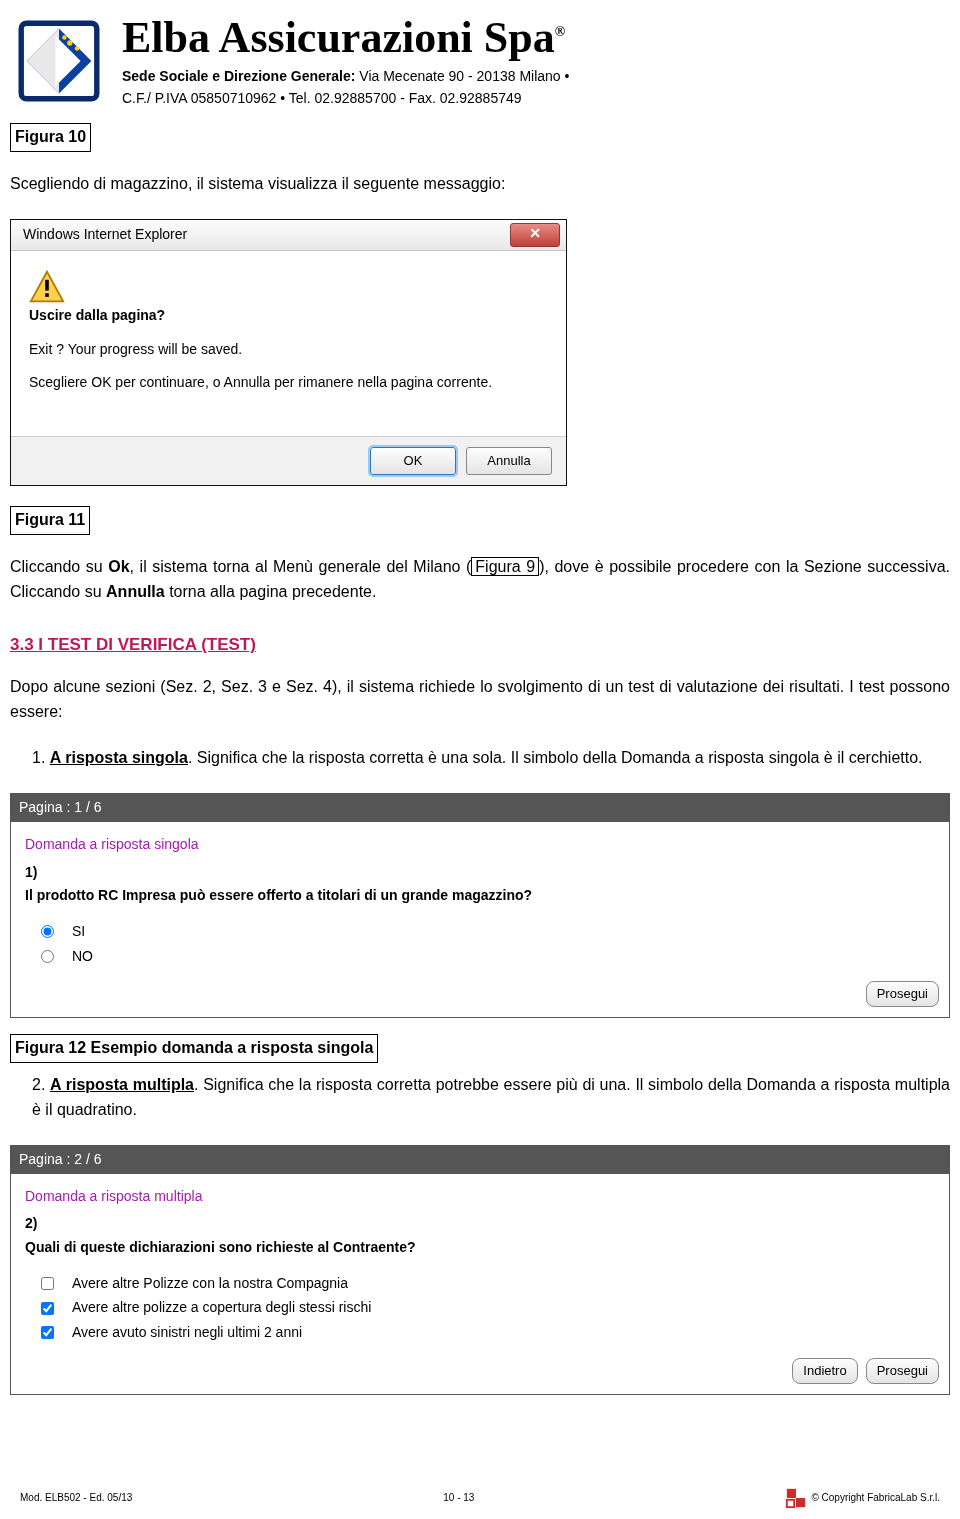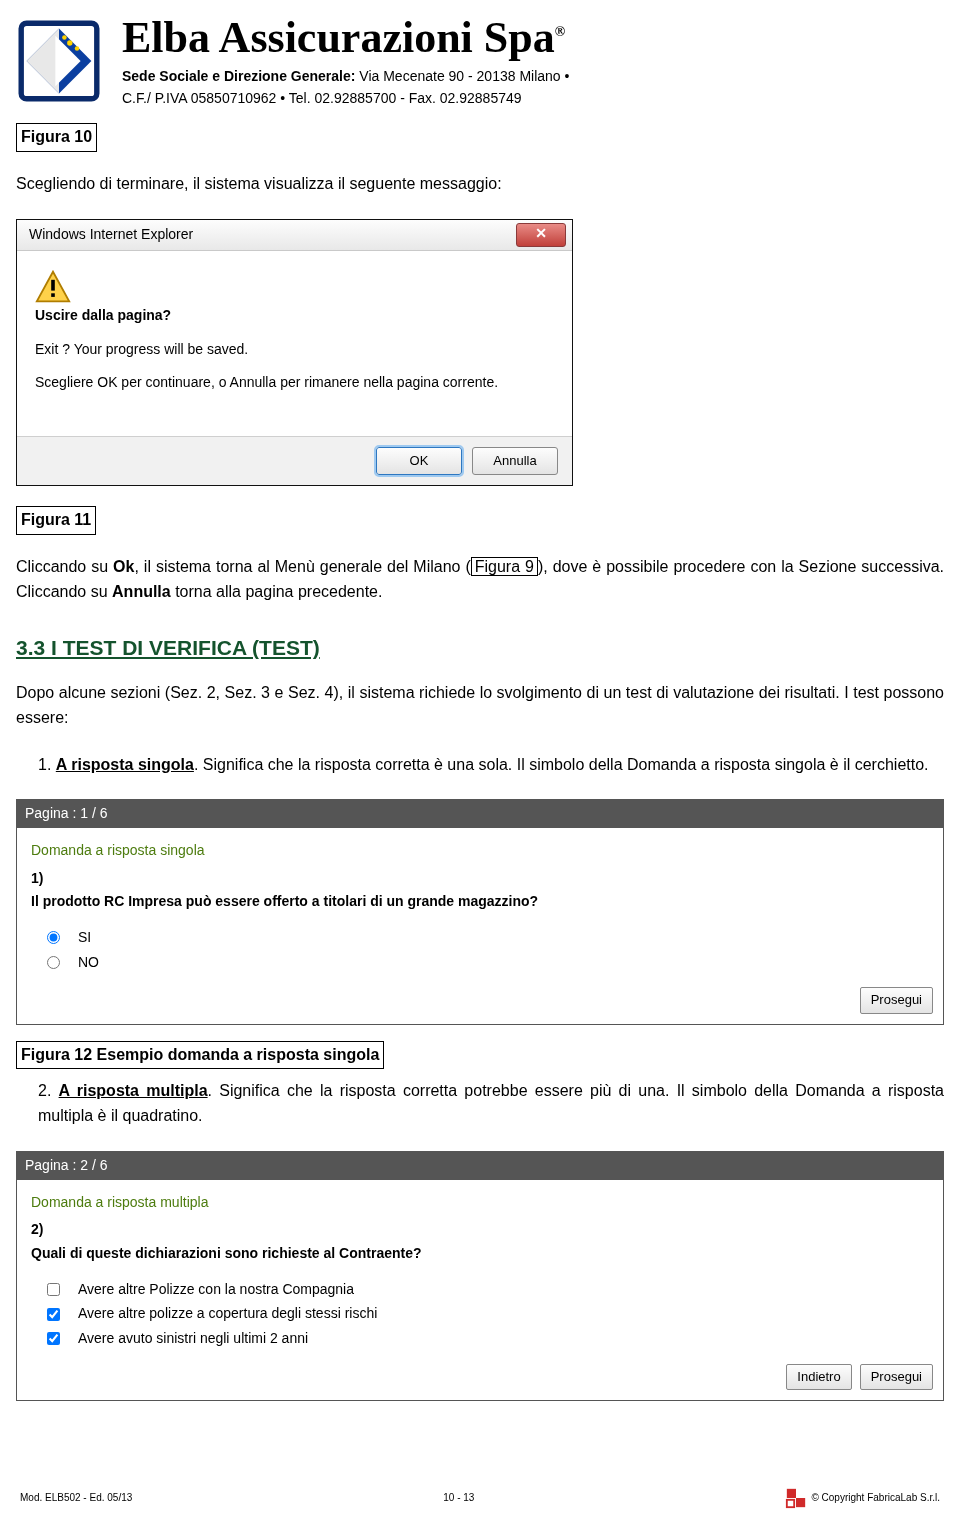--- a/index.html
+++ b/index.html
@@ -15,24 +15,24 @@
   
   .hdr{display:flex;align-items:flex-start;padding:16px 14px 4px 14px;}
   .logo{width:90px;height:90px;margin-right:18px;position:relative;flex:0 0 90px;}
   .logo svg{width:100%;height:100%;}
   .brand-block{flex:1;}
   .brand-title{font-family:"Times New Roman",serif;font-weight:bold;font-size:44px;line-height:1;position:relative;}
   .brand-reg{font-size:14px;vertical-align:super;font-family:Verdana;}
   .brand-sub{font-size:14px;margin-top:6px;}
   .brand-sub b{font-weight:bold;}
   
-  .content{padding:0 16px;}
+  .content{padding:0 10px;}
   .fig-lbl{display:inline-block;border:1px solid #000;padding:1px 4px;font-family:Arial,sans-serif;font-weight:bold;font-size:16px;margin:10px 0;}
   p.body{margin:10px 0 22px 0;text-align:justify;}
-  .heading{font-weight:bold;text-decoration:underline;color:#14532d;margin:28px 0 16px 0;font-size:21px;}
+  .heading{font-weight:bold;text-decoration:underline;color:#be185d;margin:28px 0 16px 0;font-size:17px;}
   .ol-item{margin:0 0 22px 22px;text-align:justify;}
   .ol-num{display:inline;}
   .ans-type{font-weight:bold;text-decoration:underline;}
   .ref-box{border:1px solid #000;padding:0 3px;}
   
   .dlg-ie{
     width:555px;margin:16px 0 10px 0;
     border:1px solid #111;
     font-family:"Segoe UI",Arial,sans-serif;font-size:14px;
     background:#fff;
@@ -65,30 +65,30 @@
     font-size:13px;font-family:"Segoe UI",Arial;
     display:inline-flex;align-items:center;justify-content:center;
   }
   .btn.primary{border:1px solid #2e77c0;outline:2px solid #9ec9f0;}
   
   .quiz{
     border:1px solid #555;margin:4px 0 6px 0;font-family:Arial,sans-serif;font-size:14px;
   }
   .quiz-top{background:#555;color:#fff;padding:3px 8px;font-size:14px;}
   .quiz-body{padding:12px 14px 0 14px;}
-  .quiz-type{color:#4d7c0f;margin-bottom:6px;}
+  .quiz-type{color:#a21caf;margin-bottom:6px;}
   .quiz-num{font-weight:bold;margin-bottom:2px;}
   .quiz-q{font-weight:bold;margin-bottom:14px;}
   .quiz-opts{margin:0 0 14px 16px;}
   .quiz-opts label{display:flex;align-items:center;gap:18px;margin:3px 0;font-size:14px;}
   .quiz-opts input{margin:0;}
   .quiz-btns{display:flex;justify-content:flex-end;gap:8px;padding:0 10px 10px 0;}
   .quiz-btn{
     border:1px solid #888;background:linear-gradient(#fdfdfd,#e4e4e4);
-    padding:2px 10px;font-size:13px;font-family:Arial;border-radius:2px;
+    padding:2px 10px;font-size:13px;font-family:Arial;border-radius:8px;
   }
   
   .foot{
     position:absolute;left:0;right:0;bottom:10px;
     display:flex;justify-content:space-between;align-items:center;
     padding:0 20px;font-size:10px;
   }
   .fab-logo{width:22px;height:22px;vertical-align:middle;margin-right:4px;}
   .foot-right{display:flex;align-items:center;}
 </style>
@@ -115,21 +115,21 @@
       <b>Sede Sociale e Direzione Generale:</b><span> Via Mecenate 90 - 20138 Milano •</span><br>
       <span>C.F./ P.IVA 05850710962 • Tel. 02.92885700 - Fax. 02.92885749</span>
     </div>
   </div>
 </div>
 
 <div class="content">
 
   <span class="fig-lbl">Figura 10</span>
 
-  <p class="body">Scegliendo di terminare, il sistema visualizza il seguente messaggio:</p>
+  <p class="body">Scegliendo di magazzino, il sistema visualizza il seguente messaggio:</p>
 
   
   <div class="dlg-ie">
     <div class="dlg-titlebar">
       <span class="dlg-title">Windows Internet Explorer</span>
       <div class="dlg-close">✕</div>
     </div>
     <div class="dlg-body">
       <div class="warn-ico">
         <svg viewBox="0 0 40 40">

